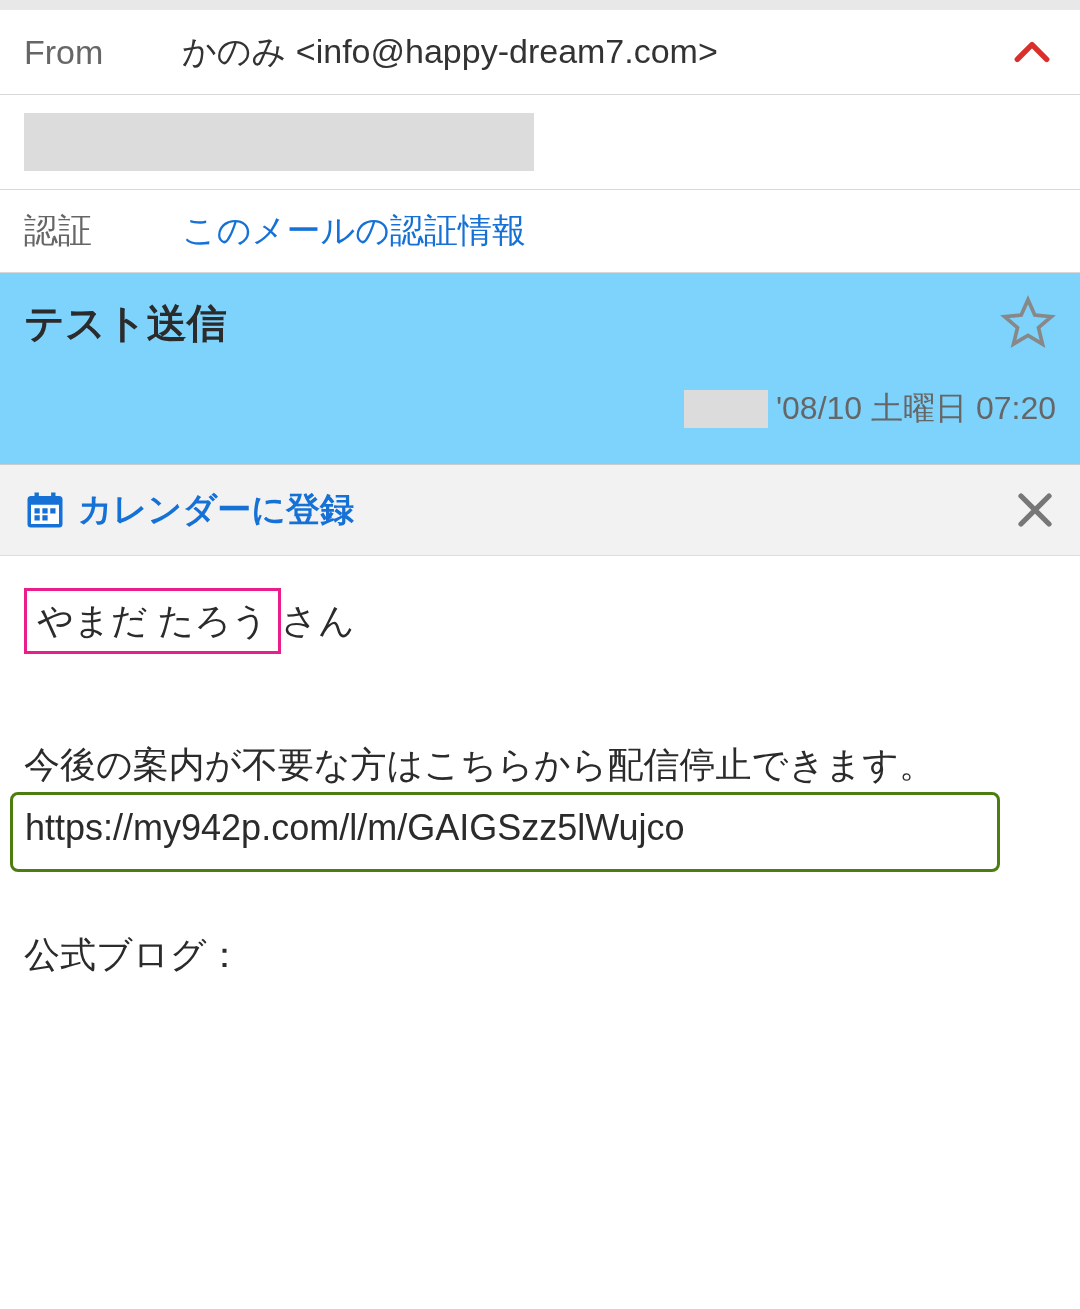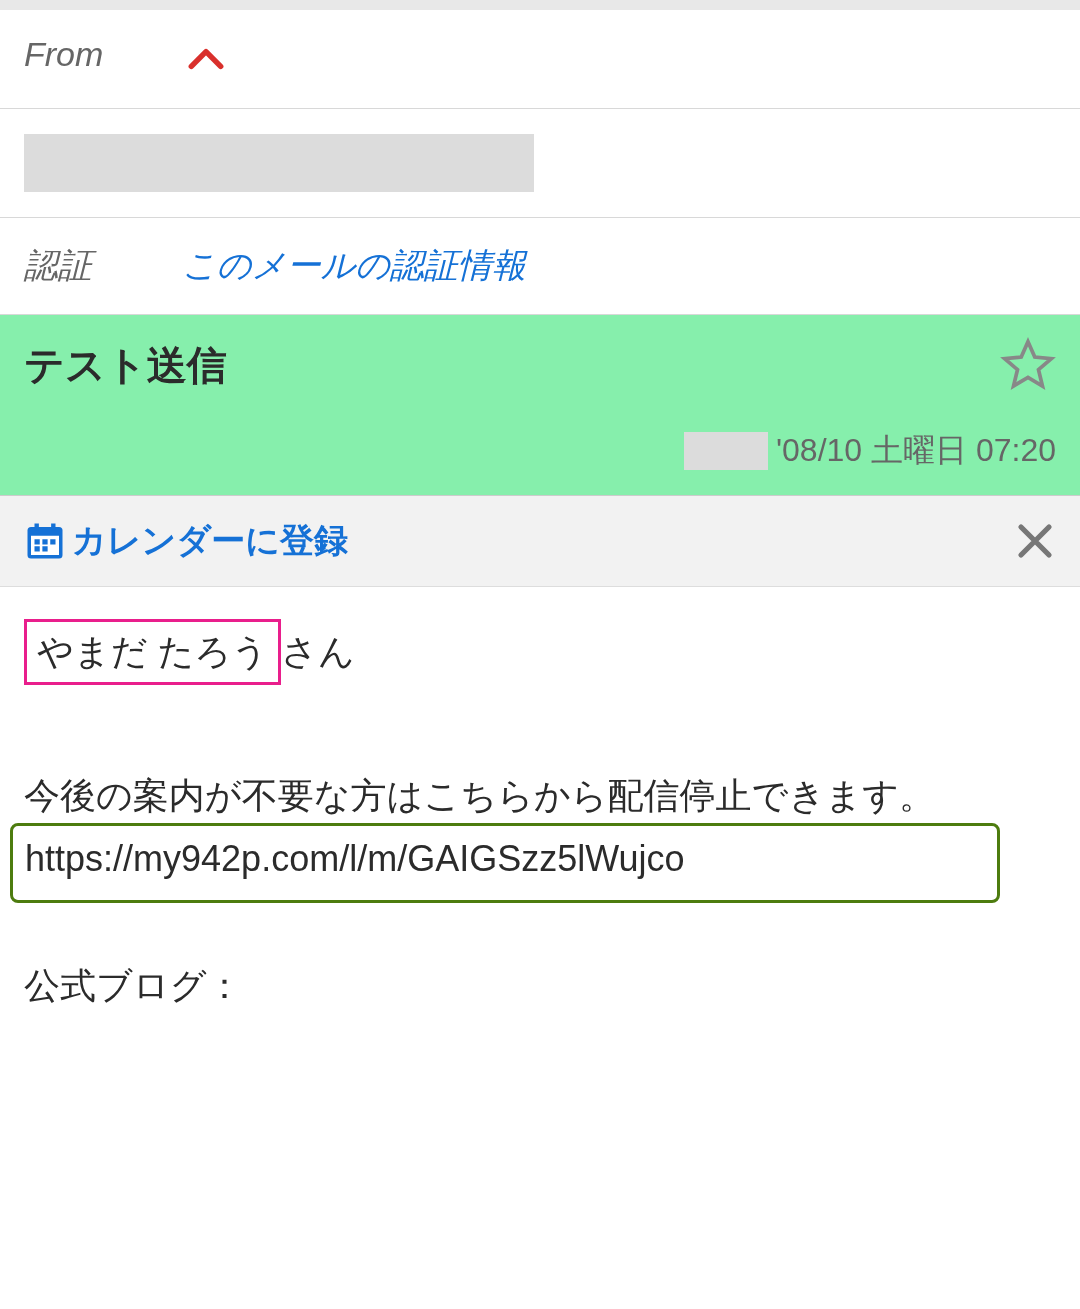--- a/index.html
+++ b/index.html
@@ -7,25 +7,25 @@
       font-family: "Hiragino Sans", "Meiryo", sans-serif;
       background: #fff;
       width: 1080px;
     }
     .status-bar {
       height: 10px;
       background: #e8e8e8;
     }
     .header-row {
       display: flex;
-      padding: 25px 24px;
+      align-items: center;
+      padding: 18px 24px;
       border-bottom: 1px solid #d8d8d8;
       background: #fff;
       min-height: 82px;
-      font-style: italic;
     }
     .header-label {
       color: #666;
       font-size: 34px;
       width: 158px;
       flex-shrink: 0;
     }
     .header-value {
       color: #333;
       font-size: 34px;
@@ -45,22 +45,22 @@
       display: inline-block;
       height: 58px;
       width: 510px;
     }
     .auth-link {
       color: #1571d6;
       font-size: 34px;
       cursor: pointer;
     }
     .subject-section {
-      background: #86efac;
-      padding: 22px 24px 22px 24px;
+      background: #7dd3fc;
+      padding: 22px 24px 33px 24px;
       border-bottom: 1px solid #ccc;
       position: relative;
     }
     .subject-line {
       display: flex;
       align-items: center;
       justify-content: space-between;
     }
     .subject-text {
       font-size: 40px;
@@ -94,21 +94,21 @@
       display: flex;
       align-items: center;
       justify-content: space-between;
       padding: 22px 24px;
       background: #f2f2f2;
       border-bottom: 1px solid #ddd;
     }
     .calendar-left {
       display: flex;
       align-items: center;
-      gap: 6px;
+      gap: 12px;
       cursor: pointer;
     }
     .calendar-icon {
       width: 42px;
       height: 42px;
     }
     .calendar-icon svg { width: 42px; height: 42px; }
     .calendar-text {
       color: #1571d6;
       font-size: 34px;
@@ -161,20 +161,21 @@
       margin-top: 56px;
     }
   </style>
 </head>
 <body>
 
 <div class="status-bar"></div>
 
 <div class="header-row">
   <span class="header-label">From</span>
+  <span class="header-value">かのみ &lt;info@happy-dream7.com&gt;</span>
   <span class="chevron-up">
     <svg viewBox="0 0 24 24">
       <path d="M4 16 L12 8 L20 16" stroke="#d9302c" stroke-width="3" fill="none" stroke-linecap="round" stroke-linejoin="round"></path>
     </svg>
   </span>
 </div>
 
 <div class="header-row">
   <span class="redacted"></span>
 </div>

